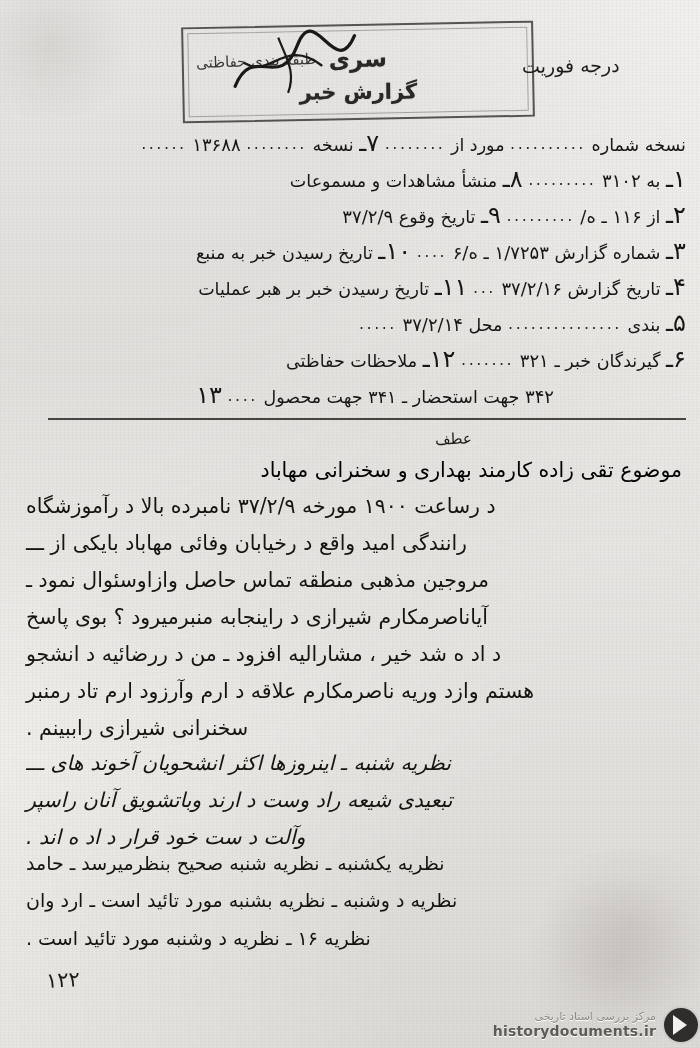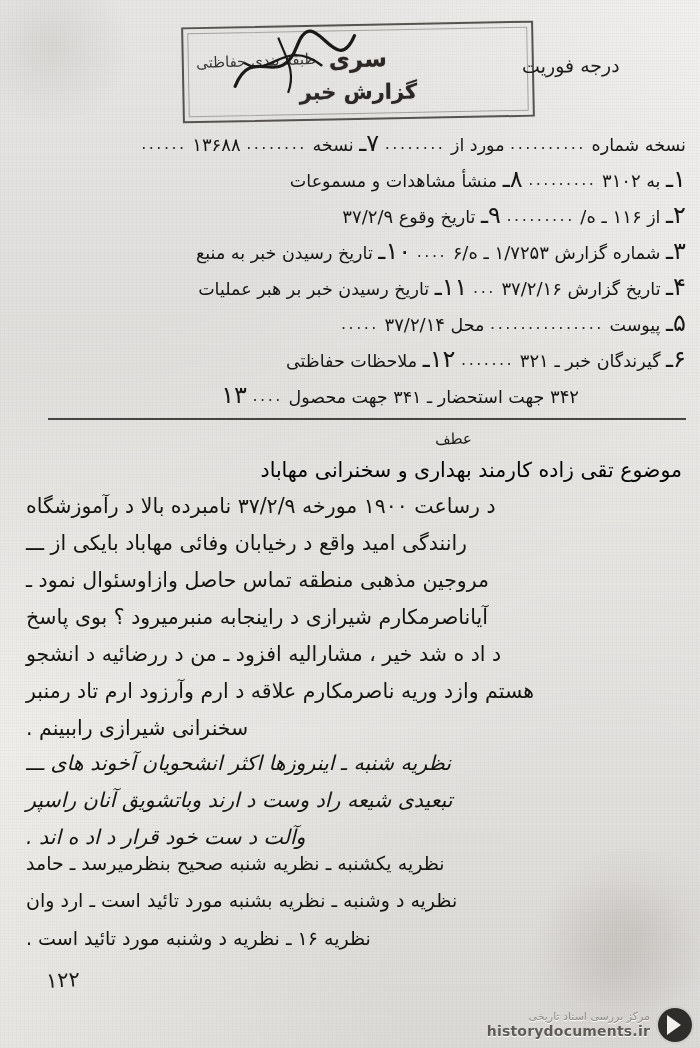--- a/index.html
+++ b/index.html
@@ -129,21 +129,21 @@
   }
   .sig-scribble{position:absolute;left:70px;top:8px;width:330px;height:72px;}
   .page-no{
     position:absolute;left:46px;top:968px;
     font-size:21px;color:#1d1b18;
     transform:rotate(-3deg);
   }
 
   
   .wm{
-    position:absolute;right:8px;bottom:6px;
+    position:absolute;right:2px;bottom:6px;
     display:flex;align-items:center;gap:8px;
     direction:ltr;
   }
   .wm-fa{
     font-size:11px;color:#8d8a85;letter-spacing:.5px;
     text-shadow:0 1px 0 #fff;
   }
   .wm-en{
     font-size:14px;font-weight:bold;color:#5e5b57;
     letter-spacing:.2px;
@@ -234,37 +234,37 @@
       <span class="num">۴ـ</span>
       <span>تاریخ گزارش</span>
       <span class="val">۳۷/۲/۱۶</span>
       <span class="dots">...</span>
       <span class="num">۱۱ـ</span>
       <span>تاریخ رسیدن خبر بر هبر عملیات</span>
     </div>
 
     <div class="frow" style="right:14px;top:184px;">
       <span class="num">۵ـ</span>
-      <span>پیوست</span>
+      <span>بندی</span>
       <span class="dots">...............</span>
       <span>محل</span>
       <span class="val">۳۷/۲/۱۴</span>
       <span class="dots">.....</span>
     </div>
 
     <div class="frow" style="right:14px;top:220px;">
       <span class="num">۶ـ</span>
       <span>گیرندگان خبر</span>
       <span class="val">ـ ۳۲۱</span>
       <span class="dots">.......</span>
       <span class="num">۱۲ـ</span>
       <span>ملاحظات حفاظتی</span>
     </div>
 
-    <div class="frow" style="right:121px;top:256px;">
+    <div class="frow" style="right:146px;top:256px;">
       <span class="val">۳۴۲</span>
       <span>جهت استحضار ـ ۳۴۱ جهت محصول</span>
       <span class="dots">....</span>
       <span class="num">۱۳</span>
     </div>
   </div>
 
   <div class="rule" style="left:48px;right:14px;top:418px;"></div>
 
   <div class="subj-label">عطف</div>

